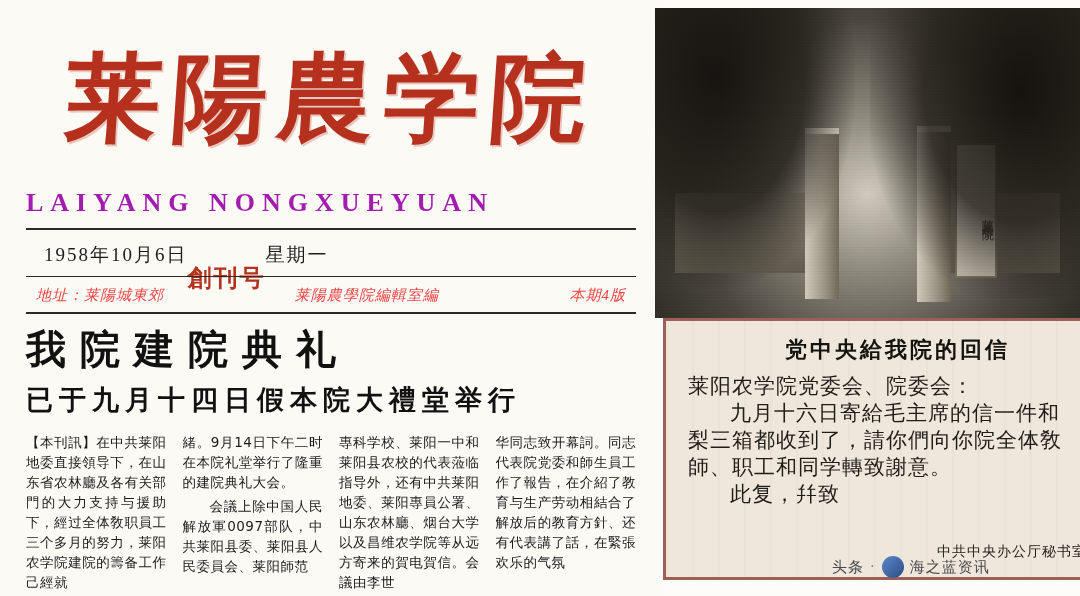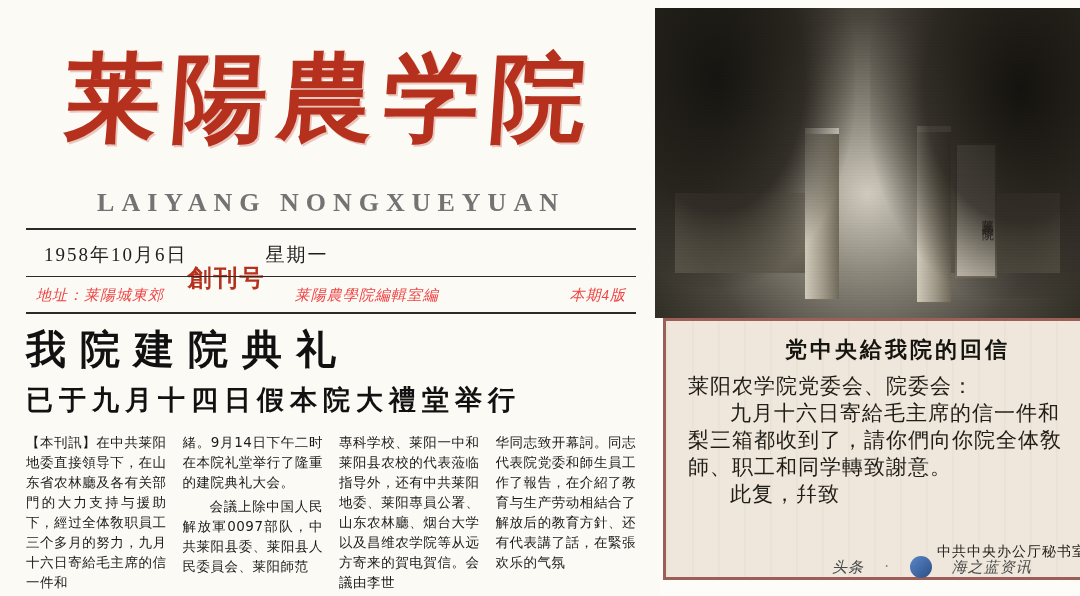--- a/index.html
+++ b/index.html
@@ -45,22 +45,22 @@
     text-align: center;
     transform: skewX(-4deg);
     text-shadow: 2px 2px 0 rgba(181,49,29,0.25);
   }
 
   #masthead-pinyin {
     position: absolute;
     left: 26px;
     top: 188px;
     width: 610px;
-    text-align: center;
-    color: #737373;
+    text-align: left;
+    color: #a21caf;
     font-family: "Liberation Serif", serif;
     font-weight: bold;
     font-size: 26px;
     letter-spacing: 7px;
     white-space: nowrap;
   }
 
   .rule {
     position: absolute;
     background: #2a2a2a;
@@ -287,27 +287,26 @@
     white-space: nowrap;
   }
 
   
   #watermark {
     position: absolute;
     left: 832px;
     top: 556px;
     display: flex;
     align-items: center;
-    gap: 20px;
+    gap: 6px;
     color: #4a4a4a;
     font-family: "DejaVu Sans", sans-serif;
     font-size: 15px;
     letter-spacing: 1px;
     white-space: nowrap;
-    font-style: italic;
   }
   #watermark .wm-avatar {
     width: 22px;
     height: 22px;
     border-radius: 50%;
     background: linear-gradient(135deg, #5a86c8, #2c4f85);
     display: inline-block;
   }
   #watermark .wm-sep { color: #8a8a8a; }
 </style>
@@ -337,21 +336,21 @@
       <span>本期4版</span>
     </div>
 
     <div class="rule" id="rule3"></div>
 
     <div id="headline-main">我院建院典礼</div>
     <div id="headline-sub">已于九月十四日假本院大禮堂举行</div>
 
     <div id="columns">
       <div class="news-col">
-        <p>【本刊訊】在中共莱阳地委直接領导下，在山东省农林廳及各有关部門的大力支持与援助下，經过全体敎职員工三个多月的努力，九月十六日寄給毛主席的信一件和</p>
+        <p>【本刊訊】在中共莱阳地委直接領导下，在山东省农林廳及各有关部門的大力支持与援助下，經过全体敎职員工三个多月的努力，莱阳农学院建院的籌备工作己經就</p>
       </div>
       <div class="news-col">
         <p>緒。9月14日下午二时在本院礼堂举行了隆重的建院典礼大会。</p>
         <p class="indent">会議上除中国人民解放軍0097部队，中共莱阳县委、莱阳县人民委員会、莱阳師范</p>
       </div>
       <div class="news-col">
         <p>專科学校、莱阳一中和莱阳县农校的代表蒞临指导外，还有中共莱阳地委、莱阳專員公署、山东农林廳、烟台大学以及昌维农学院等从远方寄来的賀电賀信。会議由李世</p>
       </div>
       <div class="news-col">
         <p>华同志致开幕詞。同志代表院党委和師生員工作了報告，在介紹了教育与生产劳动相結合了解放后的教育方針、还有代表講了話，在緊張欢乐的气氛</p>

